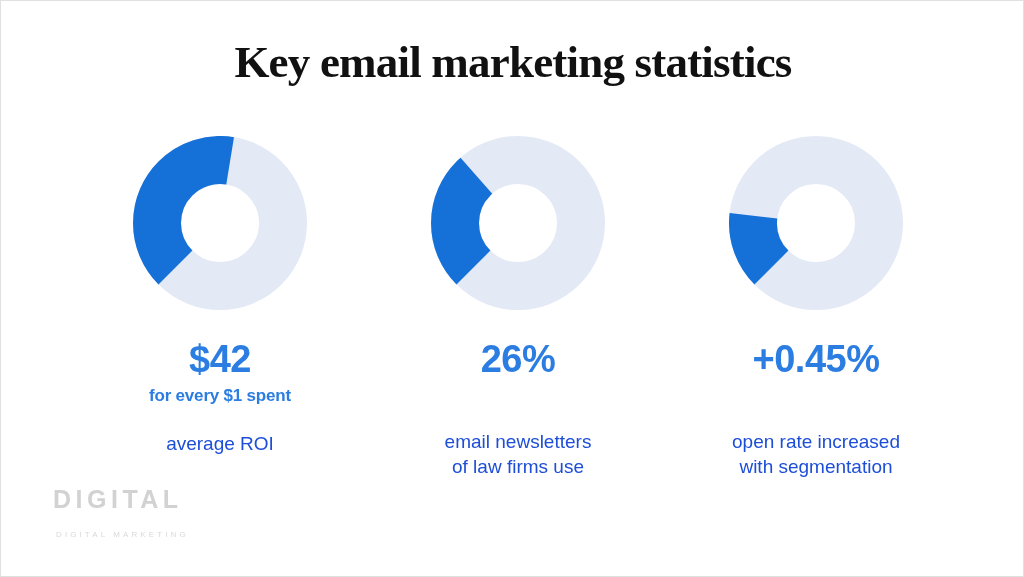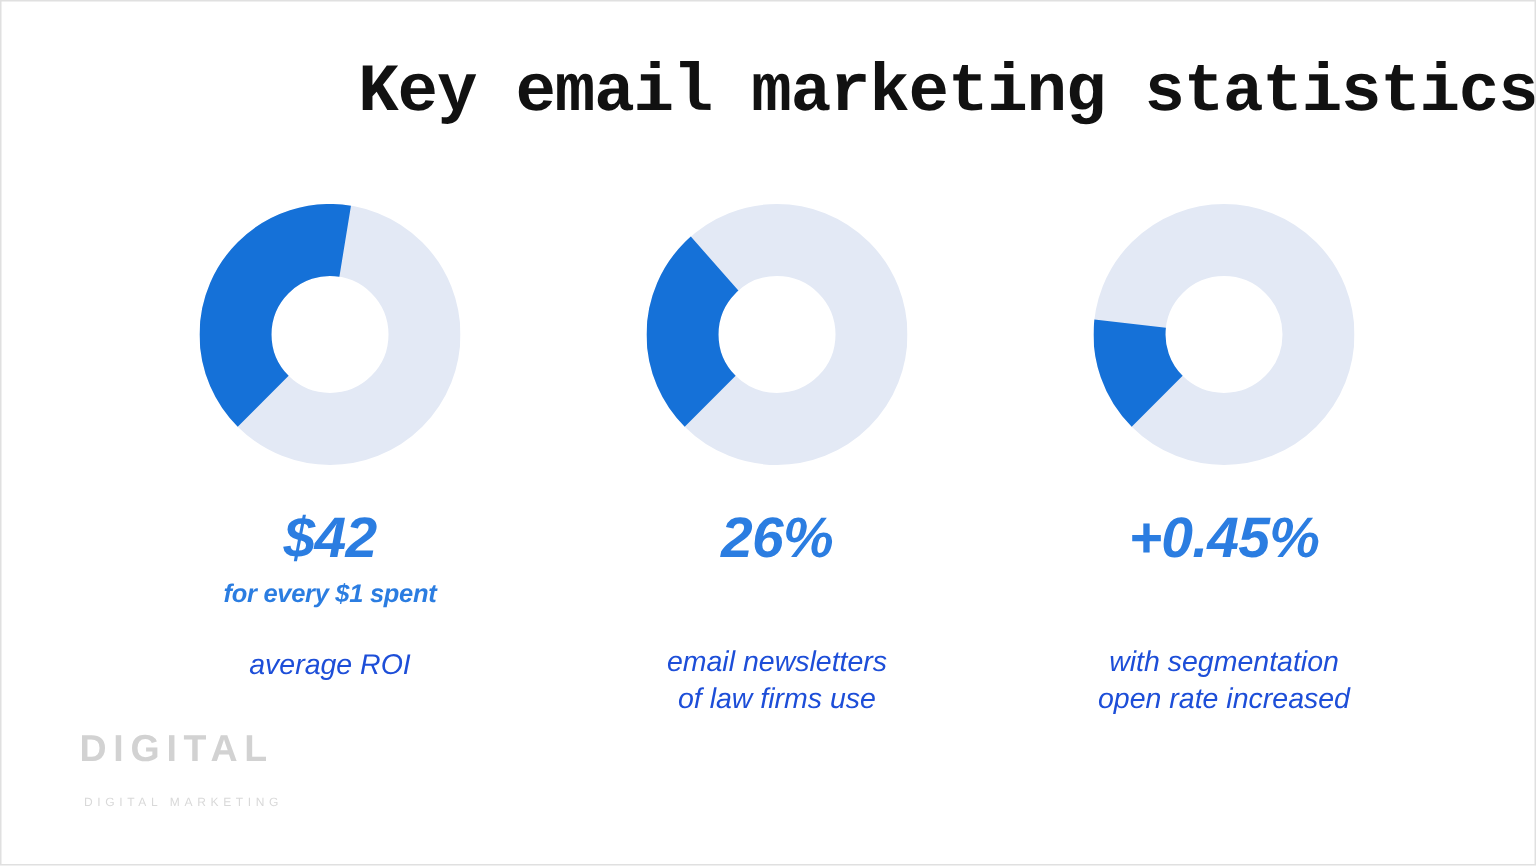--- a/index.html
+++ b/index.html
@@ -24,41 +24,40 @@
     border: 1px solid #e0e0e0;
     overflow: hidden;
   }
 
   
   .title {
     position: absolute;
     top: 34px;
     left: 0;
     width: 1024px;
-    text-align: right;
+    text-align: center;
     font-size: 45px;
     line-height: 54px;
     font-weight: bold;
     color: #111111;
     letter-spacing: -0.8px;
-    font-family: Liberation Mono, monospace;
+    font-family: Liberation Serif, serif;
   }
 
   
   .columns {
     position: absolute;
     top: 135px;
     left: 0;
     width: 1024px;
     height: 350px;
     display: flex;
     flex-direction: row;
     align-items: flex-start;
     justify-content: flex-start;
-    font-style: italic;
   }
 
   .stat-col {
     position: relative;
     width: 298px;
     display: flex;
     flex-direction: column;
     align-items: center;
   }
   .stat-col.col-1 { margin-left: 70px; }
@@ -190,22 +189,22 @@
     <div class="stat-col col-3">
       <div class="donut-wrap">
         <svg class="donut-svg" viewBox="0 0 174 174">
           <circle cx="87" cy="87" r="63" fill="none" stroke="#e3e9f5" stroke-width="48"></circle>
           <circle class="donut-arc" cx="87" cy="87" r="63" fill="none" stroke="#1571d8" stroke-width="48" stroke-dasharray="56.68438456725136 339.1562897850626" transform="rotate(135 87 87)"></circle>
         </svg>
       </div>
       <div class="stat-text">
         <div class="stat-value">+0.45%</div>
         <div class="stat-caption">
+          <span class="cap-line">open rate increased</span>
           <span class="cap-line">with segmentation</span>
-          <span class="cap-line">open rate increased</span>
         </div>
       </div>
     </div>
 
   </div>
 
   <div class="logo">
     <div class="logo-word">DIGITAL</div>
     <div class="logo-tag">DIGITAL MARKETING</div>
   </div>

